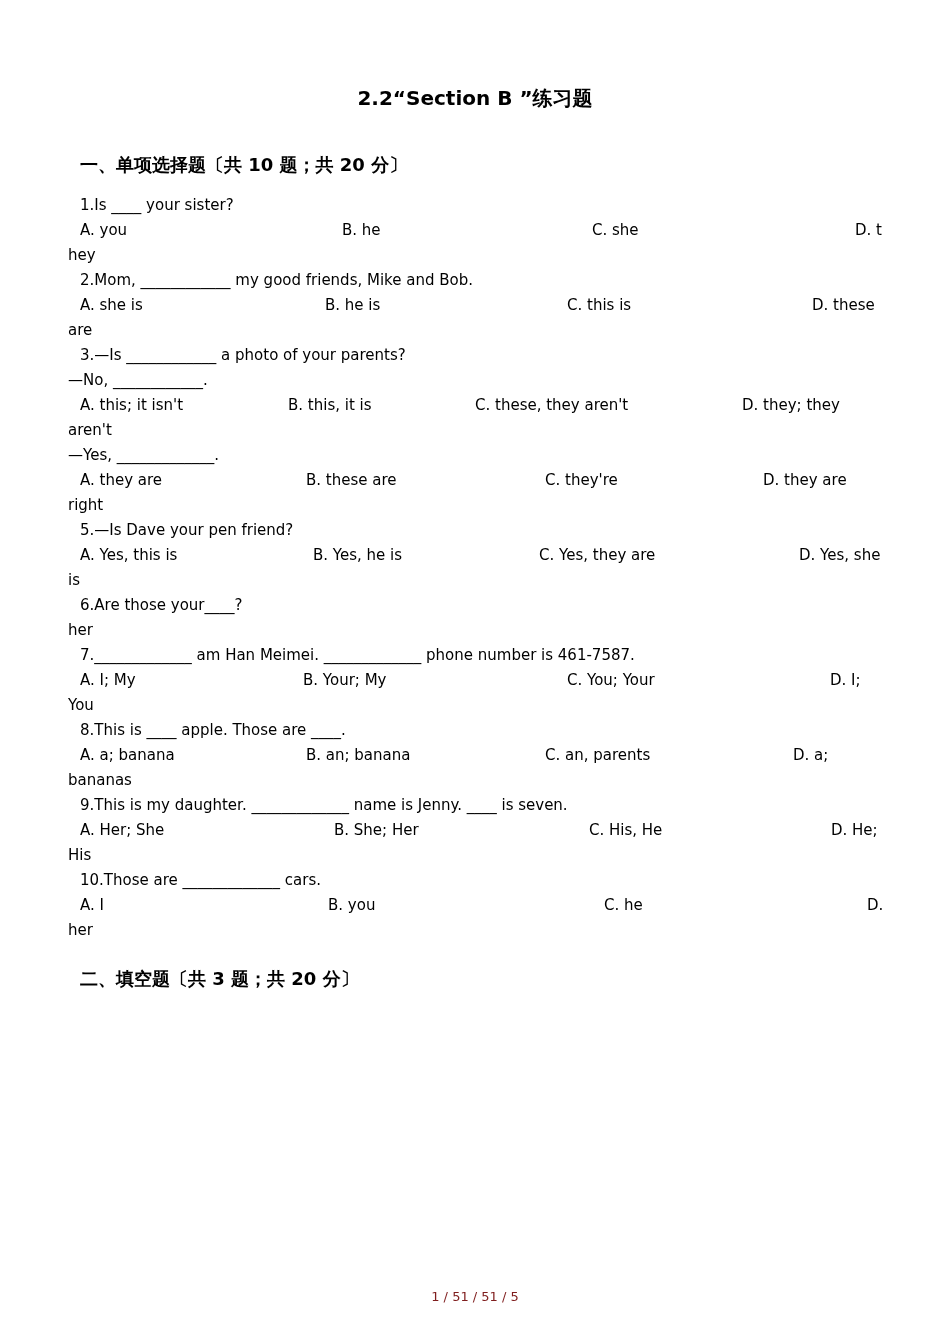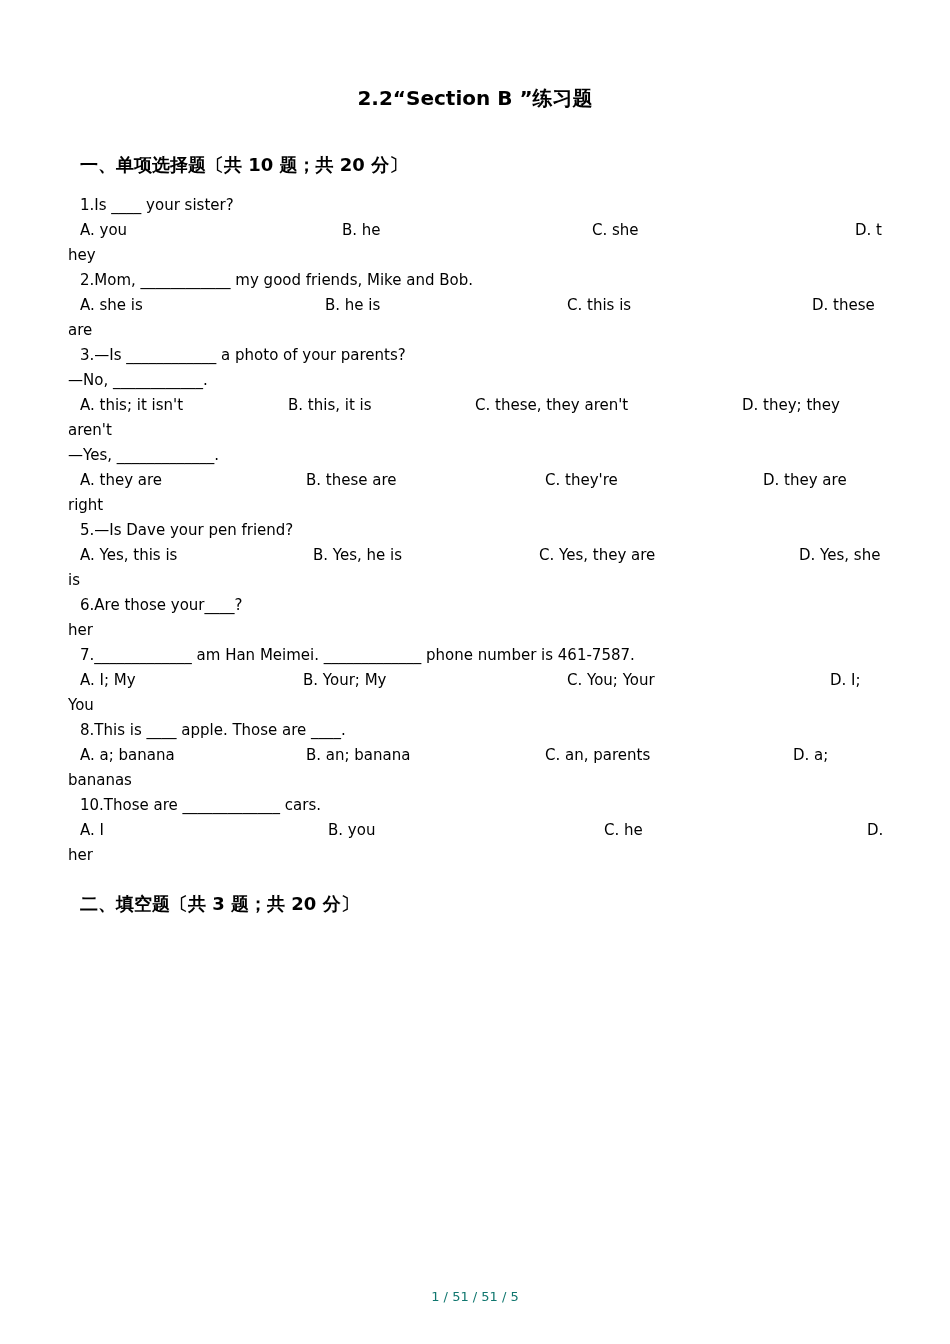--- a/index.html
+++ b/index.html
@@ -18,21 +18,21 @@
   }
   #questions{margin-top:16px;}
   .heading-2{margin-top:24px;}
   .question-block{margin:0;}
   .q-line{line-height:25px;height:25px;white-space:pre;}
   .q-line.indent{padding-left:12px;}
   .opts{position:relative;height:25px;}
   .opt{position:absolute;top:0;line-height:25px;white-space:pre;}
   .footer{
     position:absolute;left:0;right:0;bottom:38px;text-align:center;
-    font-size:13px;color:#0f766e;line-height:19px;
+    font-size:13px;color:#7f1d1d;line-height:19px;
   }
 </style>
 </head>
 <body>
 
 <div class="page">
   <div class="title">2.2“Section B ”练习题</div>
 
   <div class="heading">一、单项选择题〔共 10 题；共 20 分〕</div>
 
@@ -106,20 +106,30 @@
         <div class="q-line indent">8.This is ____ apple. Those are ____.</div>
         <div class="opts">
           <span class="opt" style="left: 12px;">A. a; banana</span>
           <span class="opt" style="left: 238px;">B. an; banana</span>
           <span class="opt" style="left: 477px;">C. an, parents</span>
           <span class="opt" style="left: 725px;">D. a;</span>
         </div>
         <div class="q-line">bananas</div>
       </div>
       <div class="question-block">
+        <div class="q-line indent">9.This is my daughter. _____________ name is Jenny. ____ is seven.</div>
+        <div class="opts">
+          <span class="opt" style="left: 12px;">A. Her; She</span>
+          <span class="opt" style="left: 266px;">B. She; Her</span>
+          <span class="opt" style="left: 521px;">C. His, He</span>
+          <span class="opt" style="left: 763px;">D. He;</span>
+        </div>
+        <div class="q-line">His</div>
+      </div>
+      <div class="question-block">
         <div class="q-line indent">10.Those are _____________ cars.</div>
         <div class="opts">
           <span class="opt" style="left: 12px;">A. I</span>
           <span class="opt" style="left: 260px;">B. you</span>
           <span class="opt" style="left: 536px;">C. he</span>
           <span class="opt" style="left: 799px;">D.</span>
         </div>
         <div class="q-line">her</div>
       </div>
     </div>

